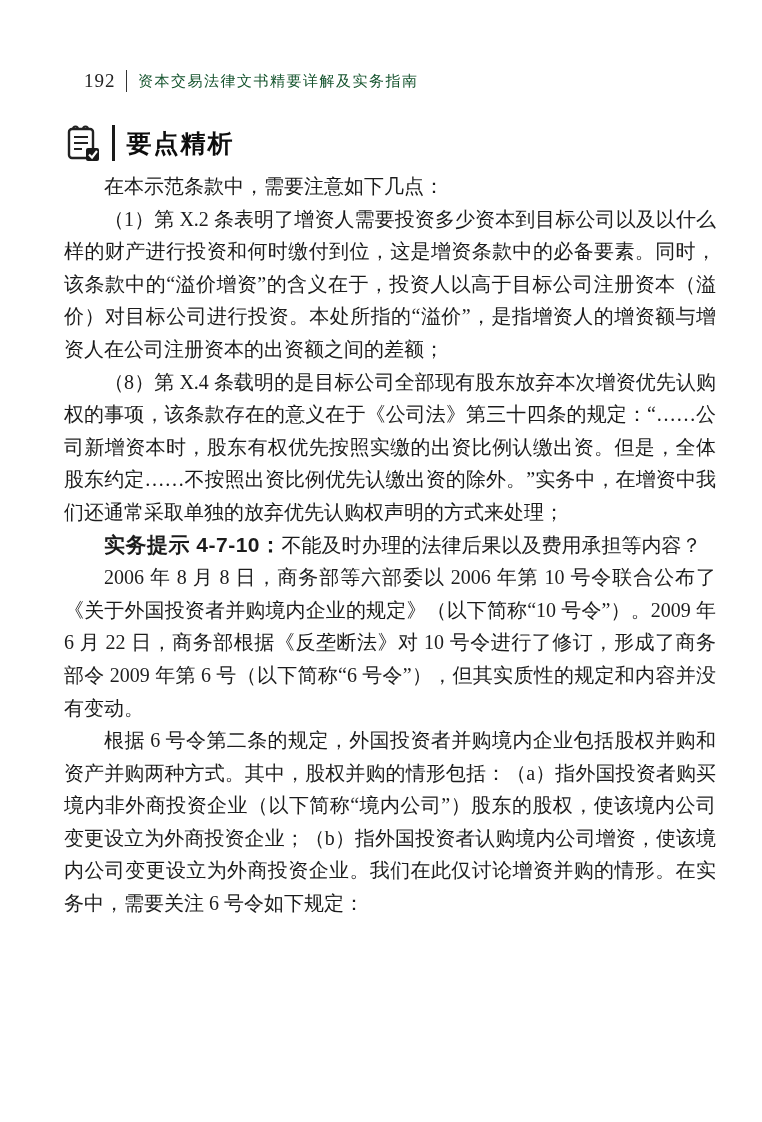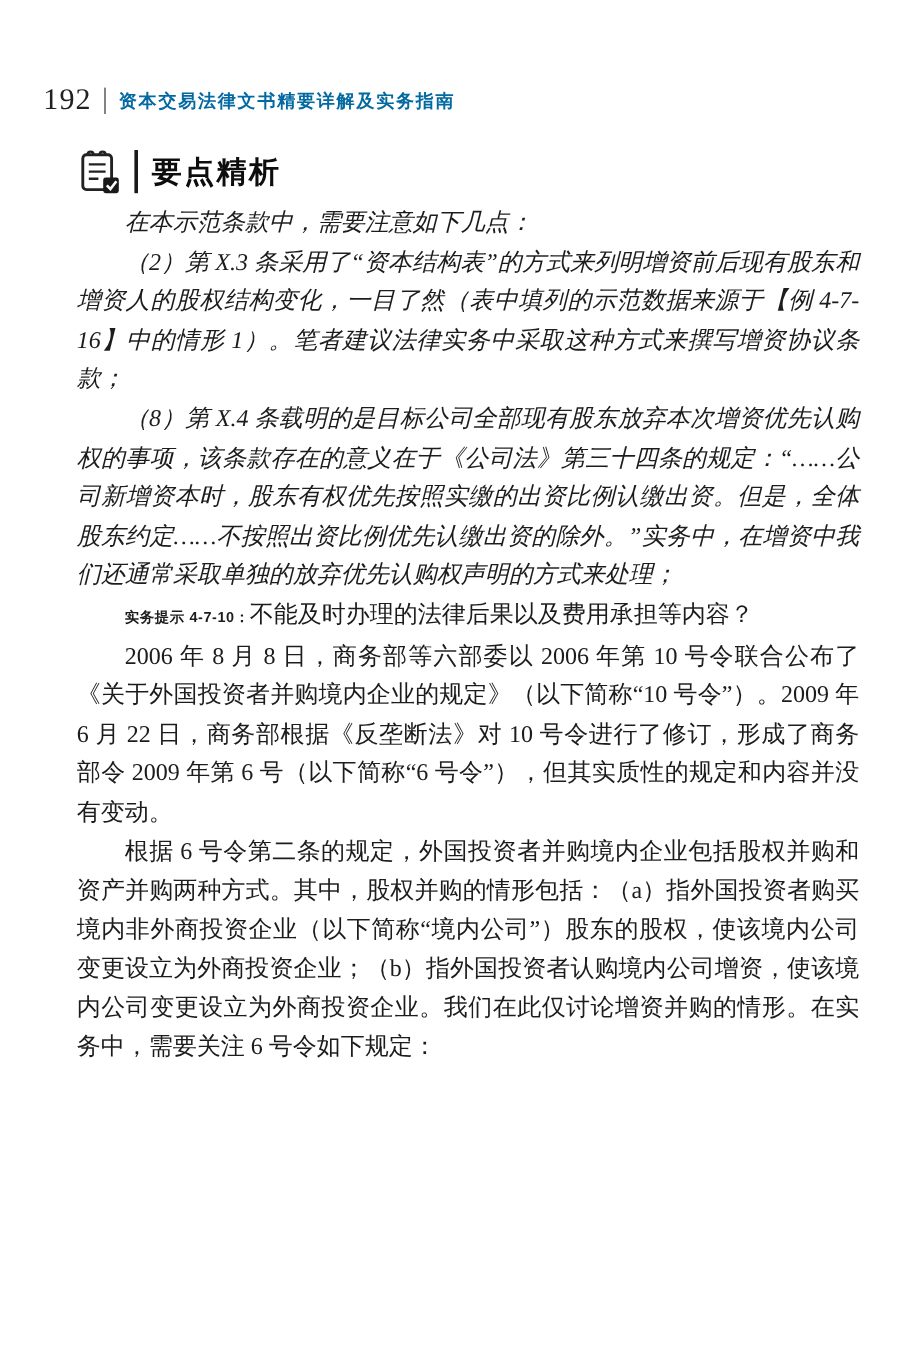--- a/index.html
+++ b/index.html
@@ -19,36 +19,37 @@
 
   
   .page-header {
     position: absolute;
     top: 70px;
     left: 36px;
     display: flex;
     align-items: center;
   }
   .page-number {
-    font-size: 25px;
+    font-size: 19px;
     font-family: "Liberation Serif", serif;
     color: #222;
     letter-spacing: 1px;
+    margin-left: 48px;
   }
   .header-divider {
     width: 1.5px;
     height: 22px;
     background: #333;
     margin: 0 11px 0 10px;
   }
   .book-title {
     font-family: "Liberation Sans", "DejaVu Sans", sans-serif;
-    font-weight: bold;
+    font-weight: normal;
     font-size: 15px;
-    color: #0369a1;
+    color: #14532d;
     letter-spacing: 1.5px;
   }
 
   
   .section-heading {
     position: absolute;
     top: 124px;
     left: 66px;
     display: flex;
     align-items: center;
@@ -81,30 +82,29 @@
     font-size: 20px;
     line-height: 32.6px;
     text-align: justify;
   }
   .body-text p {
     margin: 0;
     padding: 0;
     text-indent: 2em;
   }
   .kai p {
-    font-style: italic; 
   }
   .tip-block p {
     font-style: normal;
   }
   .tip-lead {
     font-style: normal;
     font-weight: bold;
     font-family: "Liberation Sans", "DejaVu Sans", sans-serif;
-    font-size: 12px;
+    font-size: 21px;
     letter-spacing: 0.5px;
   }
 </style>
 </head>
 <body>
 
 <div class="page">
 
   <div class="page-header">
     <span class="page-number">192</span>
@@ -130,21 +130,21 @@
       </svg>
     </span>
     <span class="heading-divider"></span>
     <span class="section-title">要点精析</span>
   </div>
 
   <div class="body-text">
 
     <div class="kai">
       <p>在本示范条款中，需要注意如下几点：</p>
-      <p>（2）第 X.3 条采用了“资本结构表”的方式来列明增资前后现有股东和增资人的股权结构变化，一目了然（表中填列的示范数据来源于【例 4-7-16】中的情形 1）。笔者建议法律实务中采取这种方式来撰写增资协议条款；</p>
+      <p>（1）第 X.2 条表明了增资人需要投资多少资本到目标公司以及以什么样的财产进行投资和何时缴付到位，这是增资条款中的必备要素。同时，该条款中的“溢价增资”的含义在于，投资人以高于目标公司注册资本（溢价）对目标公司进行投资。本处所指的“溢价”，是指增资人的增资额与增资人在公司注册资本的出资额之间的差额；</p>
       <p>（8）第 X.4 条载明的是目标公司全部现有股东放弃本次增资优先认购权的事项，该条款存在的意义在于《公司法》第三十四条的规定：“……公司新增资本时，股东有权优先按照实缴的出资比例认缴出资。但是，全体股东约定……不按照出资比例优先认缴出资的除外。”实务中，在增资中我们还通常采取单独的放弃优先认购权声明的方式来处理；</p>
     </div>
 
     <div class="tip-block">
       <p><span class="tip-lead">实务提示 4-7-10：</span><span>不能及时办理的法律后果以及费用承担等内容？</span></p>
       <p>2006 年 8 月 8 日，商务部等六部委以 2006 年第 10 号令联合公布了《关于外国投资者并购境内企业的规定》（以下简称“10 号令”）。2009 年 6 月 22 日，商务部根据《反垄断法》对 10 号令进行了修订，形成了商务部令 2009 年第 6 号（以下简称“6 号令”），但其实质性的规定和内容并没有变动。</p>
       <p>根据 6 号令第二条的规定，外国投资者并购境内企业包括股权并购和资产并购两种方式。其中，股权并购的情形包括：（a）指外国投资者购买境内非外商投资企业（以下简称“境内公司”）股东的股权，使该境内公司变更设立为外商投资企业；（b）指外国投资者认购境内公司增资，使该境内公司变更设立为外商投资企业。我们在此仅讨论增资并购的情形。在实务中，需要关注 6 号令如下规定：</p>
 
     </div>
 

